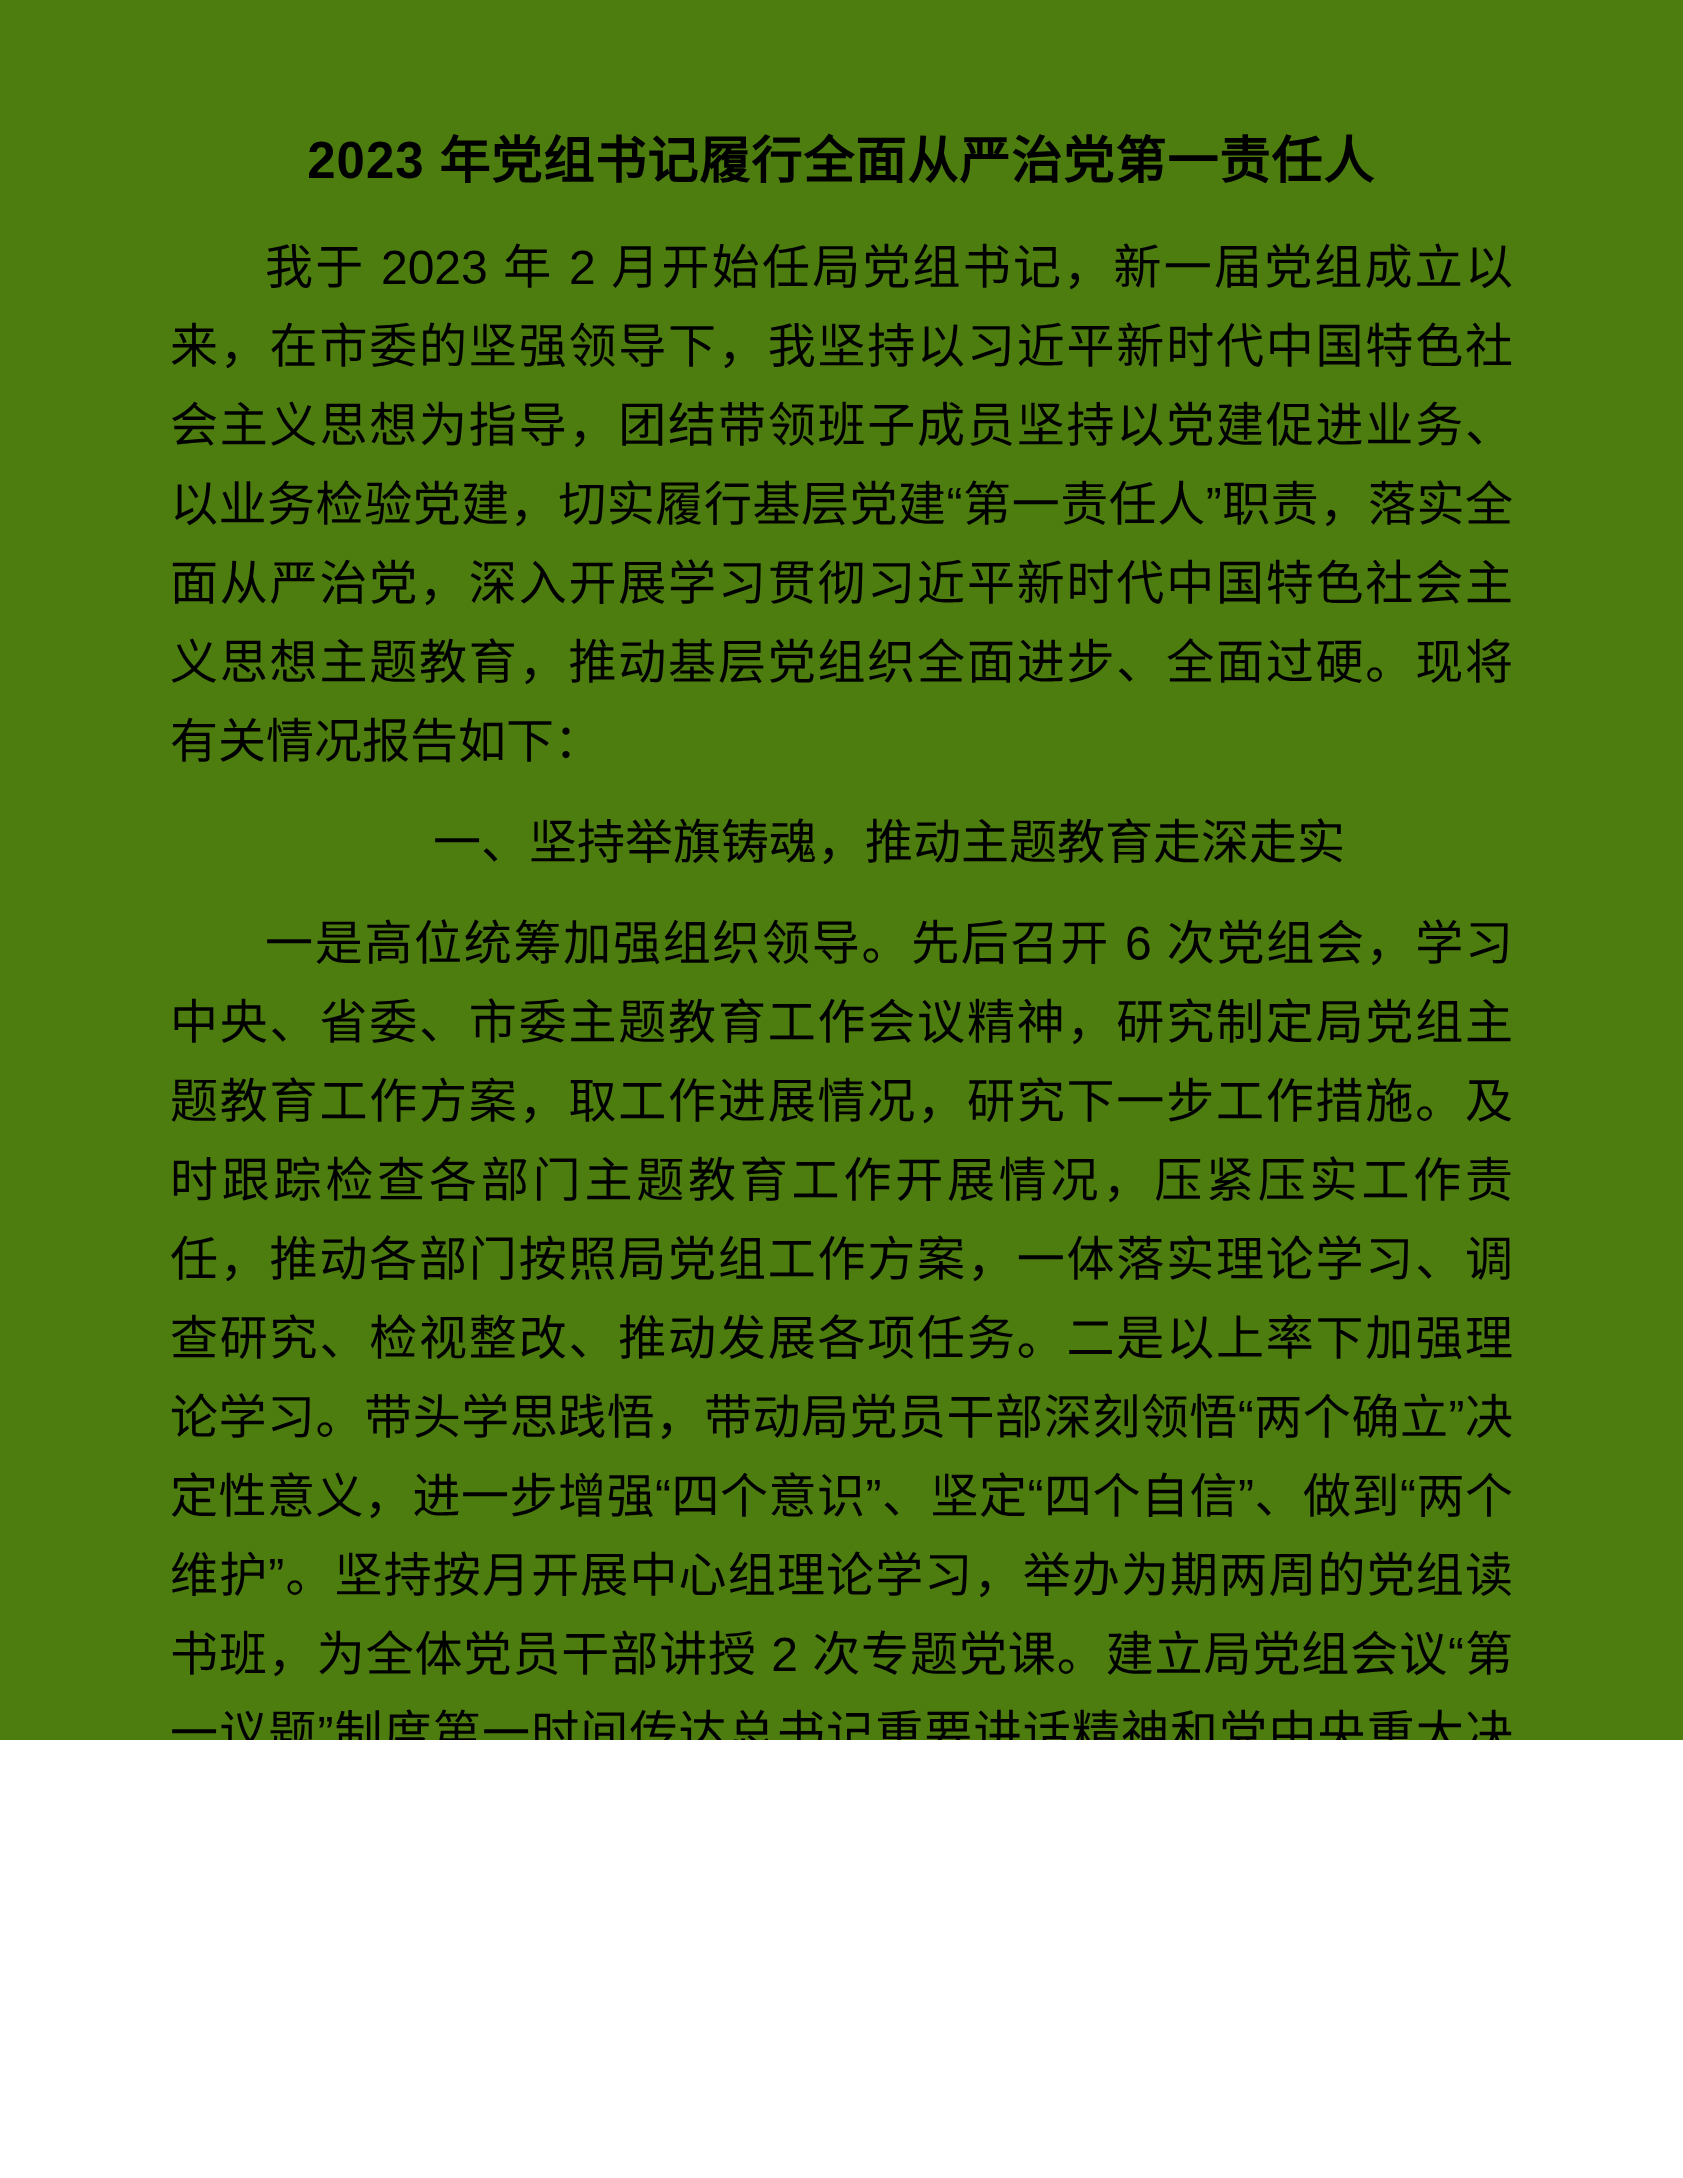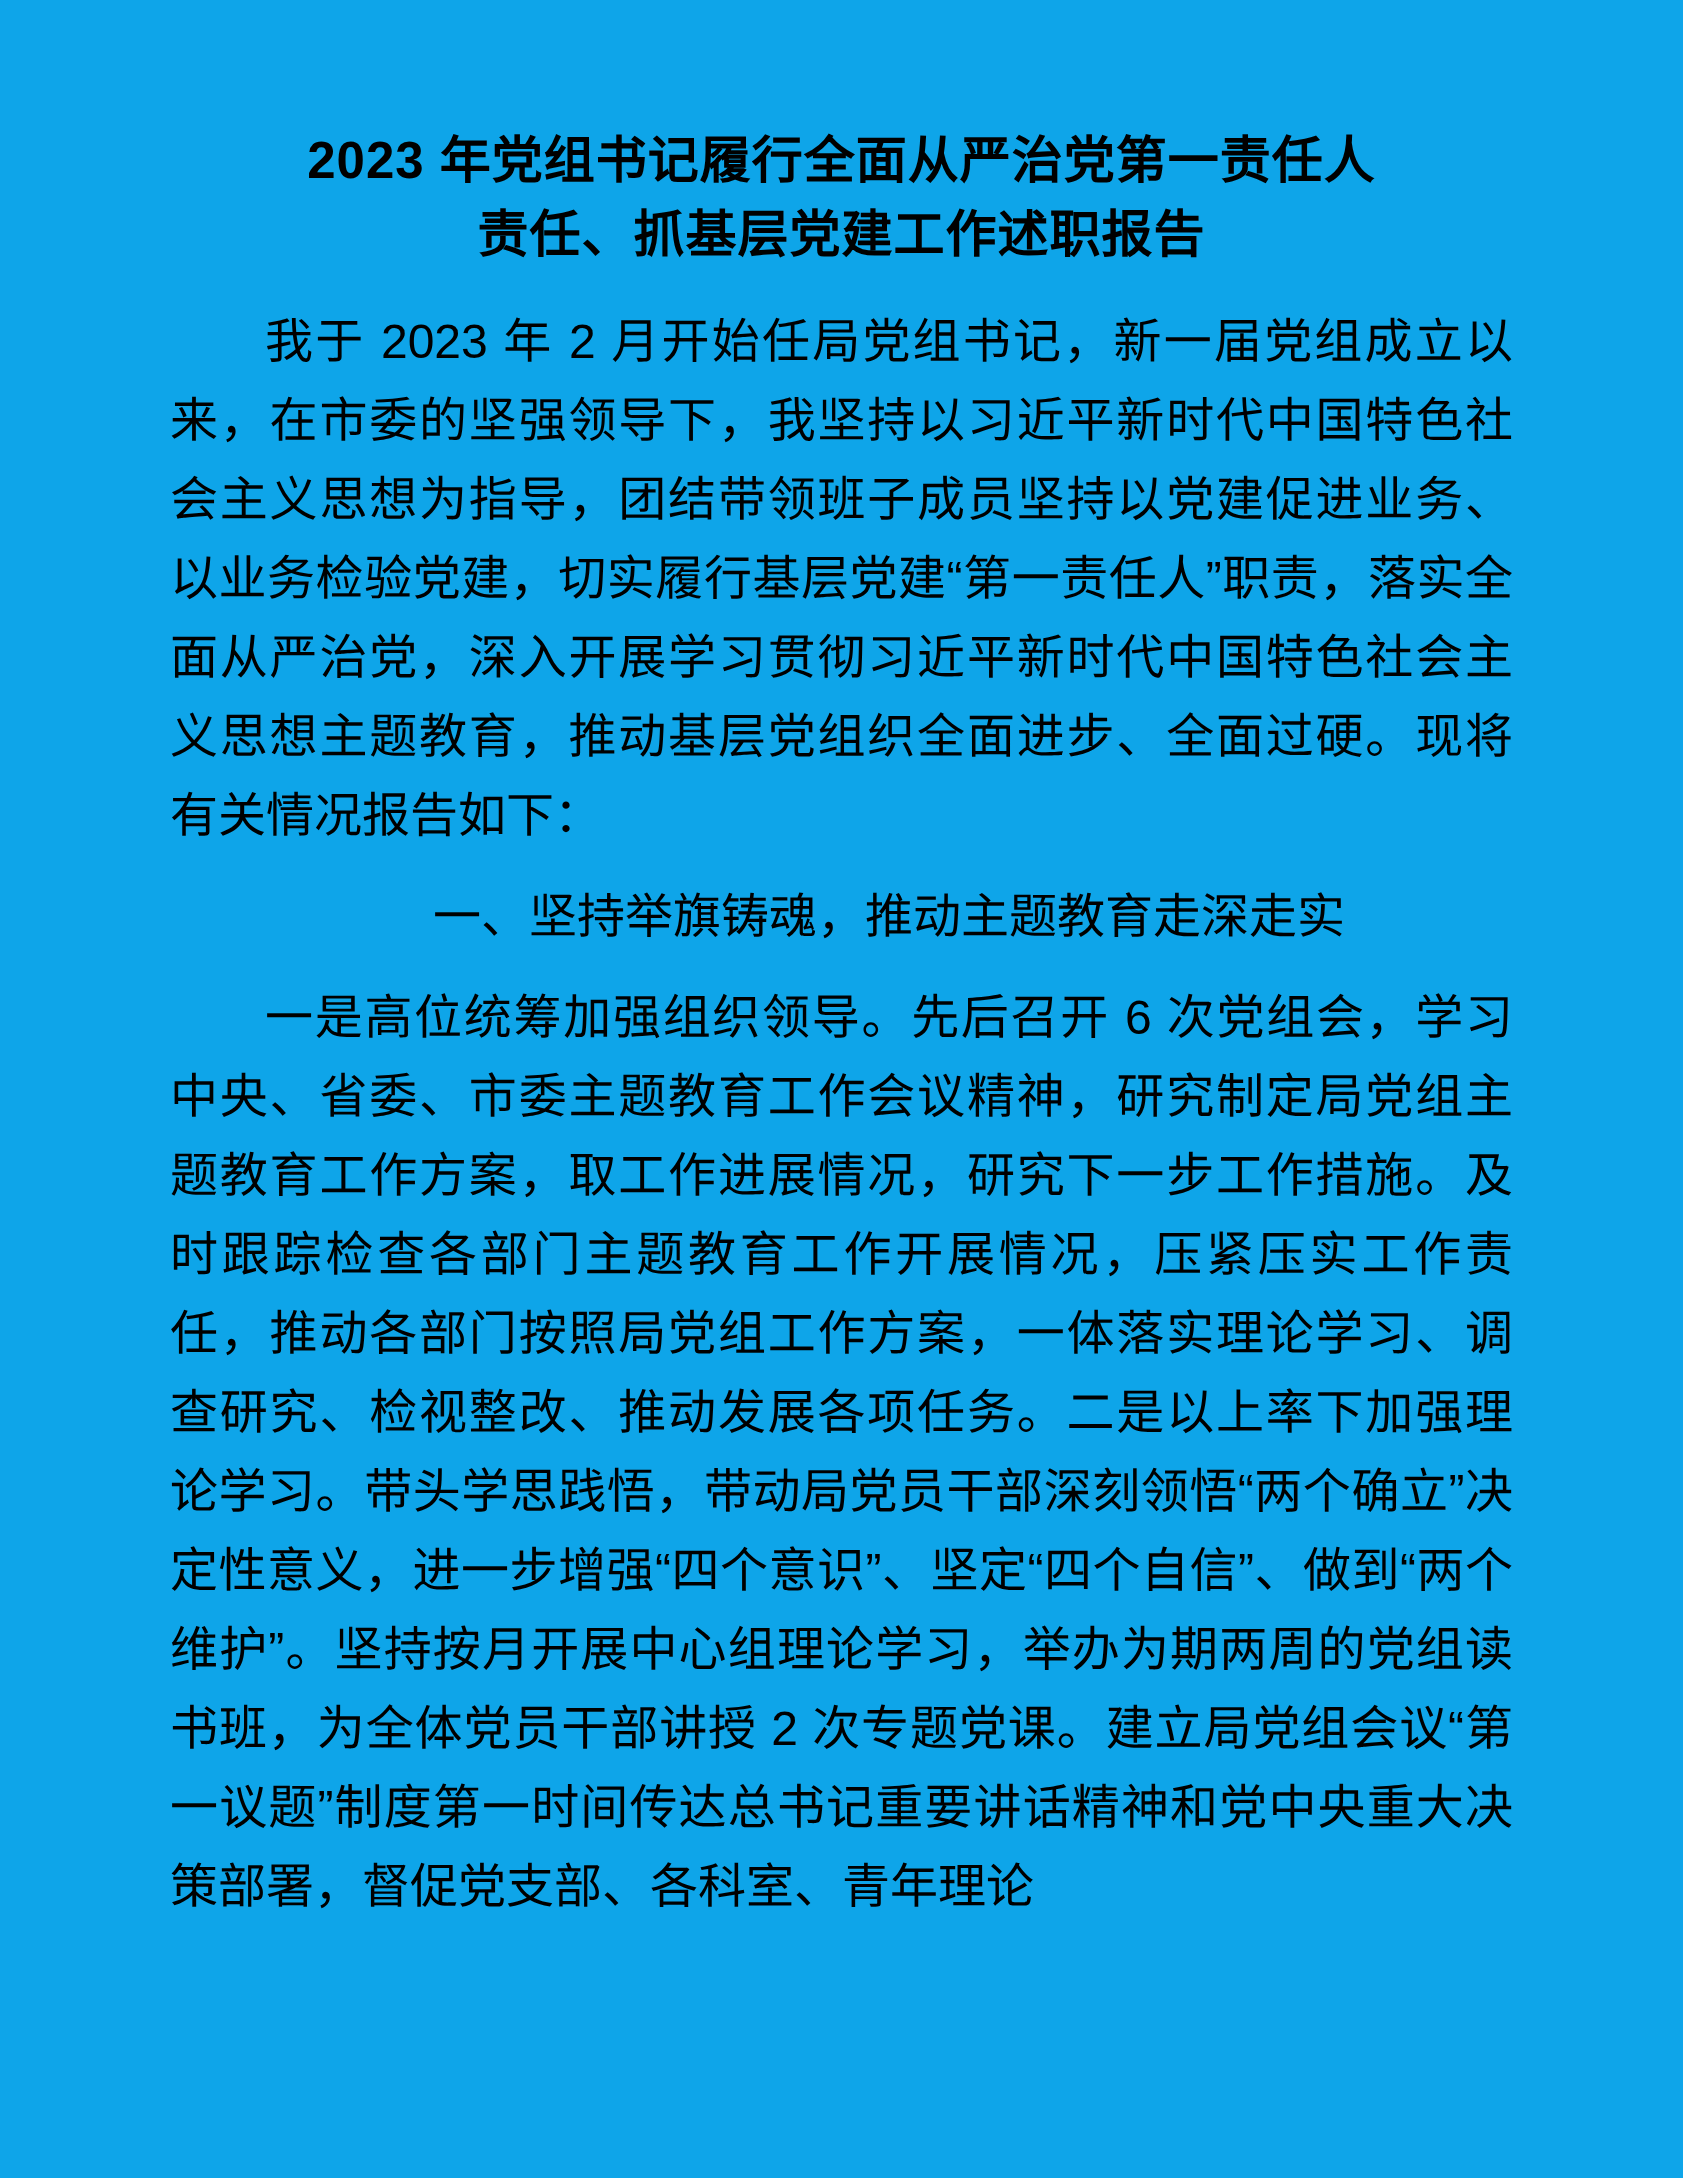--- a/index.html
+++ b/index.html
@@ -3,24 +3,24 @@
 <meta charset="utf-8">
 <style>
   html, body {
     margin: 0;
     padding: 0;
     background: #ffffff;
   }
   .page {
     position: relative;
     width: 1683px;
-    height: 2178px;
+    height: 1740px;
     box-sizing: border-box;
     padding: 124px 168px 0 168px;
-    background: #0ea5e9;
+    background: #4d7c0f;
     color: #000000;
     font-family: "Liberation Sans", "DejaVu Sans", sans-serif;
     overflow: hidden;
   }
   .doc-title {
     font-size: 51px;
     font-weight: 700;
     line-height: 1.45;
     text-align: center;
     margin: 0 0 30px 0;
@@ -44,21 +44,20 @@
     margin: 22px 0 22px 0;
     text-align: center;
   }
 </style>
 </head>
 <body>
 
 <div class="page">
   <h1 class="doc-title">
     <span class="title-line">2023 年党组书记履行全面从严治党第一责任人</span>
-    <span class="title-line">责任、抓基层党建工作述职报告</span>
   </h1>
 
   <p class="body-para">我于 2023 年 2 月开始任局党组书记，新一届党组成立以来，在市委的坚强领导下，我坚持以习近平新时代中国特色社会主义思想为指导，团结带领班子成员坚持以党建促进业务、以业务检验党建，切实履行基层党建“第一责任人”职责，落实全面从严治党，深入开展学习贯彻习近平新时代中国特色社会主义思想主题教育，推动基层党组织全面进步、全面过硬。现将有关情况报告如下：</p>
 
   <p class="section-heading">一、坚持举旗铸魂，推动主题教育走深走实</p>
 
   <p class="body-para">一是高位统筹加强组织领导。先后召开 6 次党组会，学习中央、省委、市委主题教育工作会议精神，研究制定局党组主题教育工作方案，取工作进展情况，研究下一步工作措施。及时跟踪检查各部门主题教育工作开展情况，压紧压实工作责任，推动各部门按照局党组工作方案，一体落实理论学习、调查研究、检视整改、推动发展各项任务。二是以上率下加强理论学习。带头学思践悟，带动局党员干部深刻领悟“两个确立”决定性意义，进一步增强“四个意识”、坚定“四个自信”、做到“两个维护”。坚持按月开展中心组理论学习，举办为期两周的党组读书班，为全体党员干部讲授 2 次专题党课。建立局党组会议“第一议题”制度第一时间传达总书记重要讲话精神和党中央重大决策部署，督促党支部、各科室、青年理论</p>
 </div>
 
 

